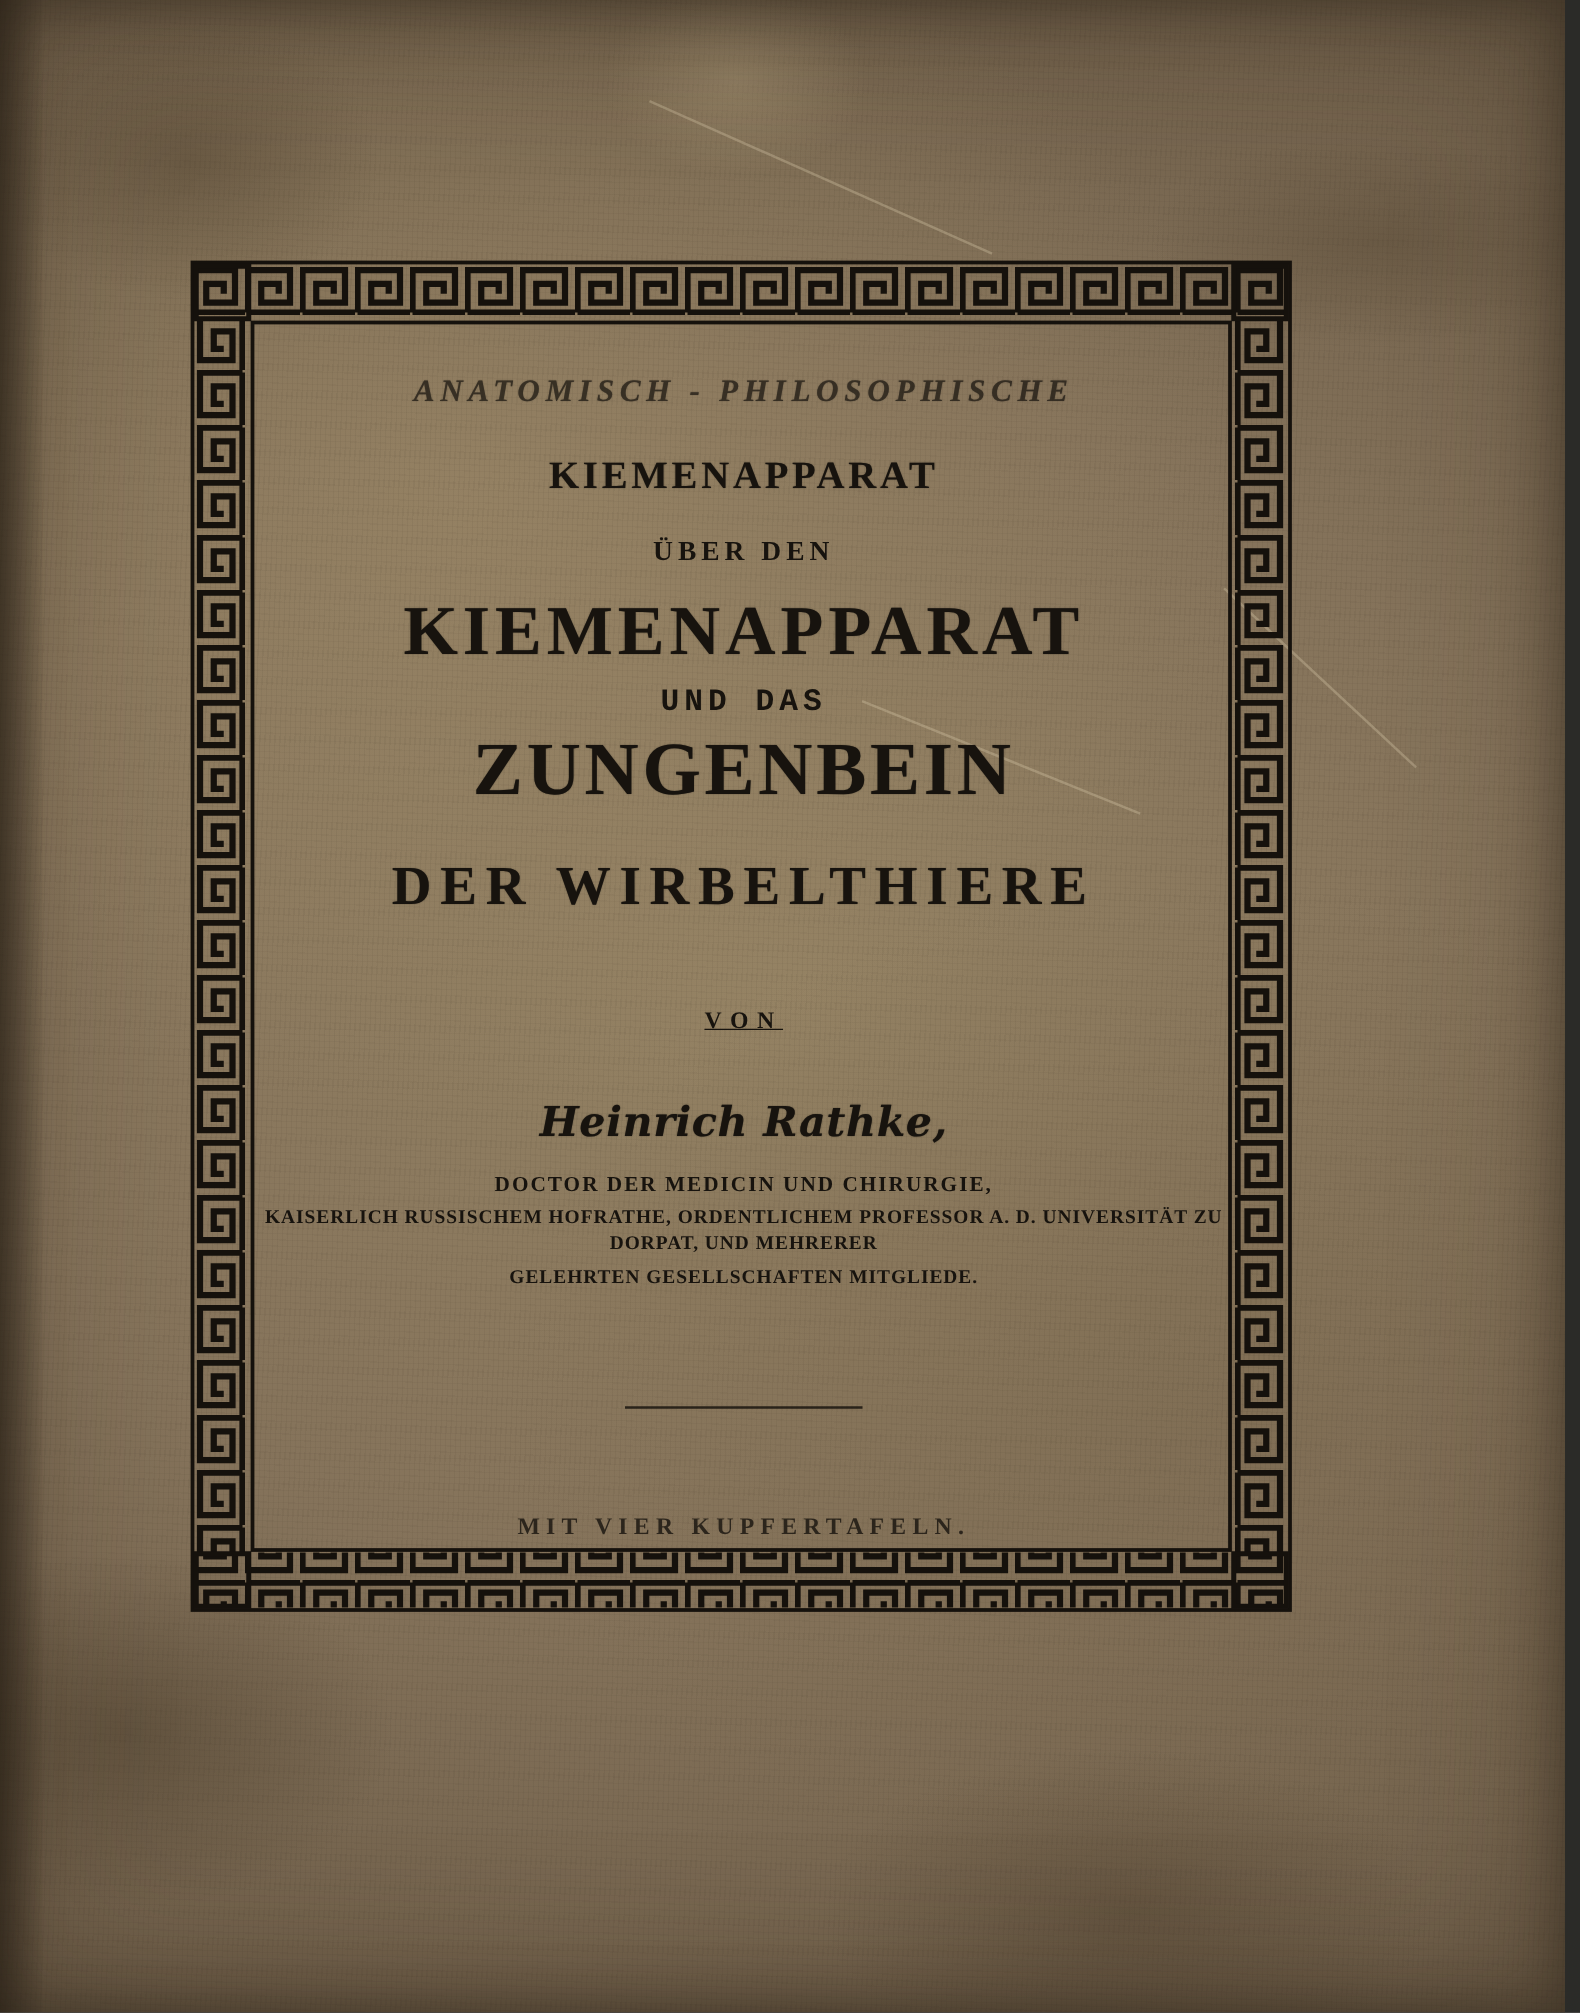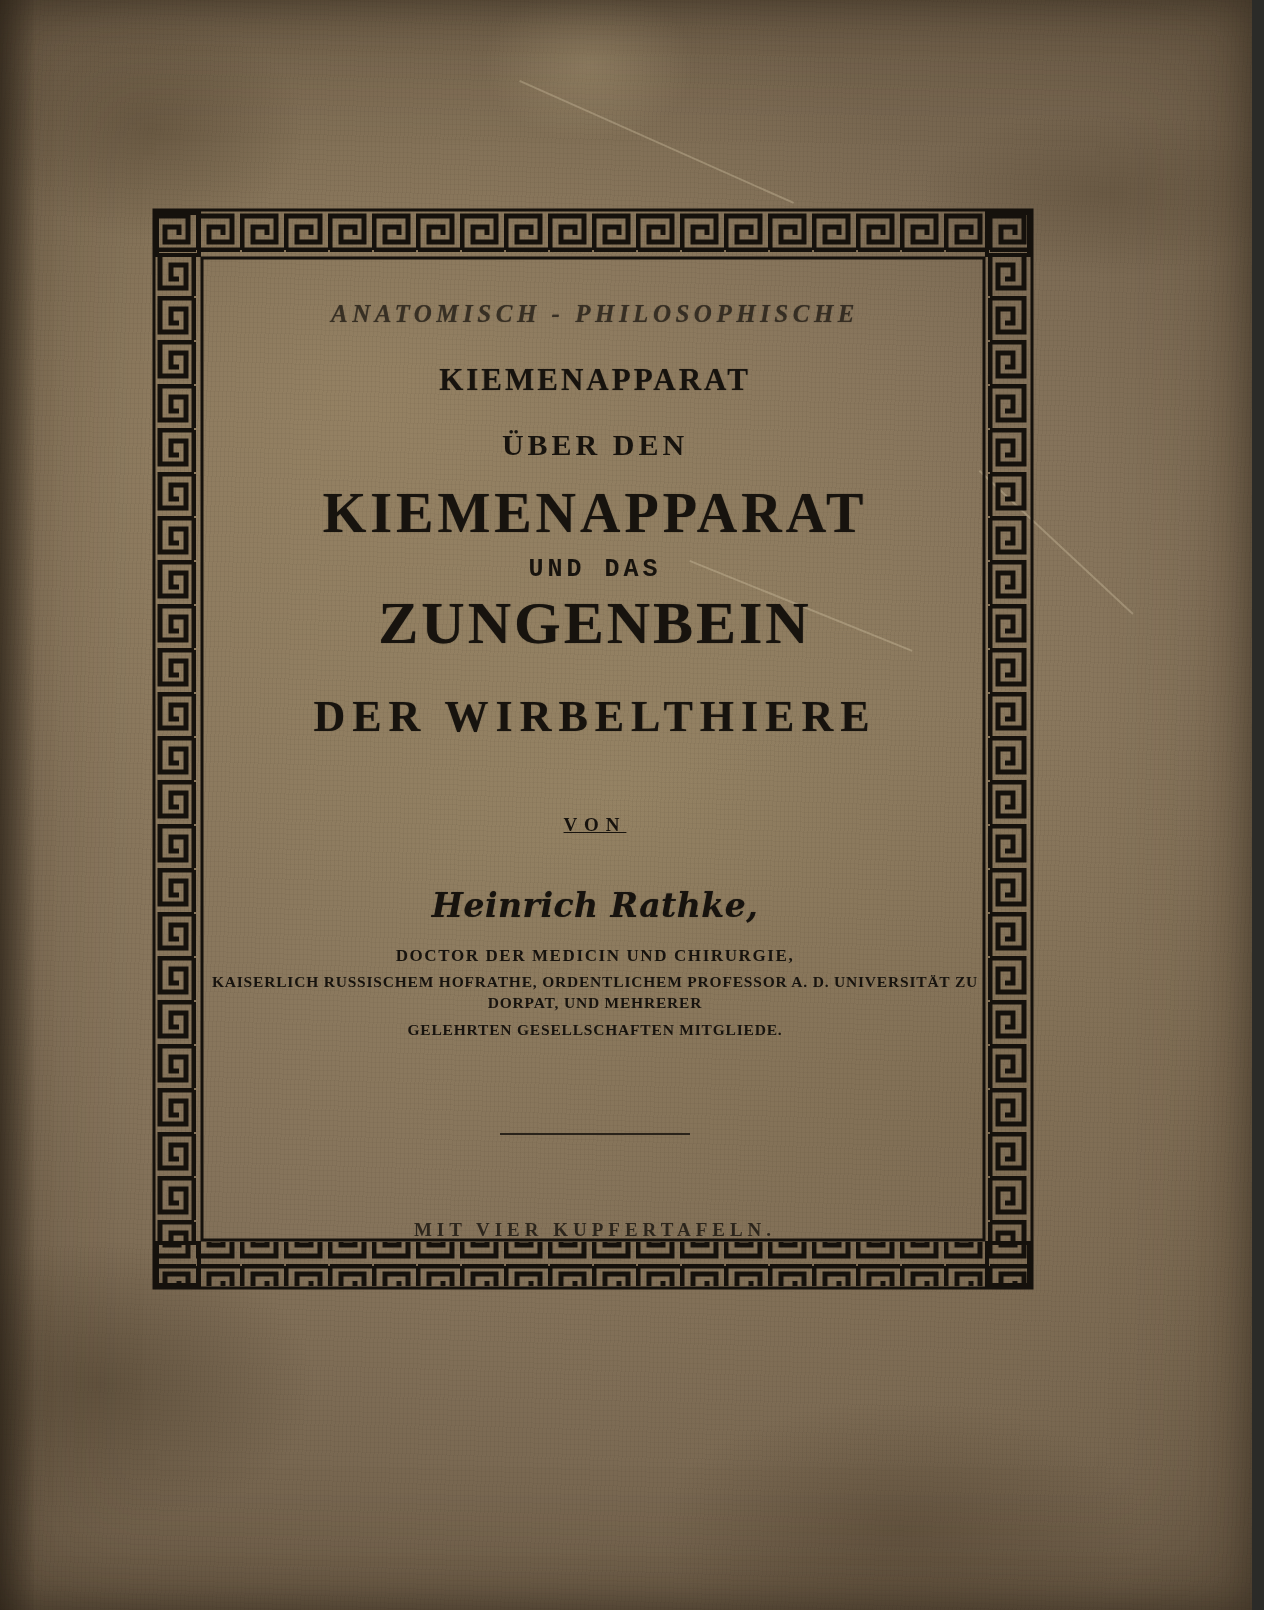--- a/index.html
+++ b/index.html
@@ -101,21 +101,21 @@
     font-family: "Liberation Serif", serif;
     font-weight: bold;
     font-size: 31px;
     letter-spacing: 3px;
     margin-top: 34px;
     text-shadow: 0 0 1px rgba(0,0,0,0.5);
   }
   .line-ueber {
     font-family: "Liberation Serif", serif;
     font-weight: bold;
-    font-size: 30px;
+    font-size: 22px;
     letter-spacing: 4px;
     margin-top: 30px;
   }
   .line-main1 {
     font-family: "Liberation Serif", serif;
     font-weight: bold;
     font-size: 56px;
     letter-spacing: 4px;
     margin-top: 22px;
     line-height: 1.05;

